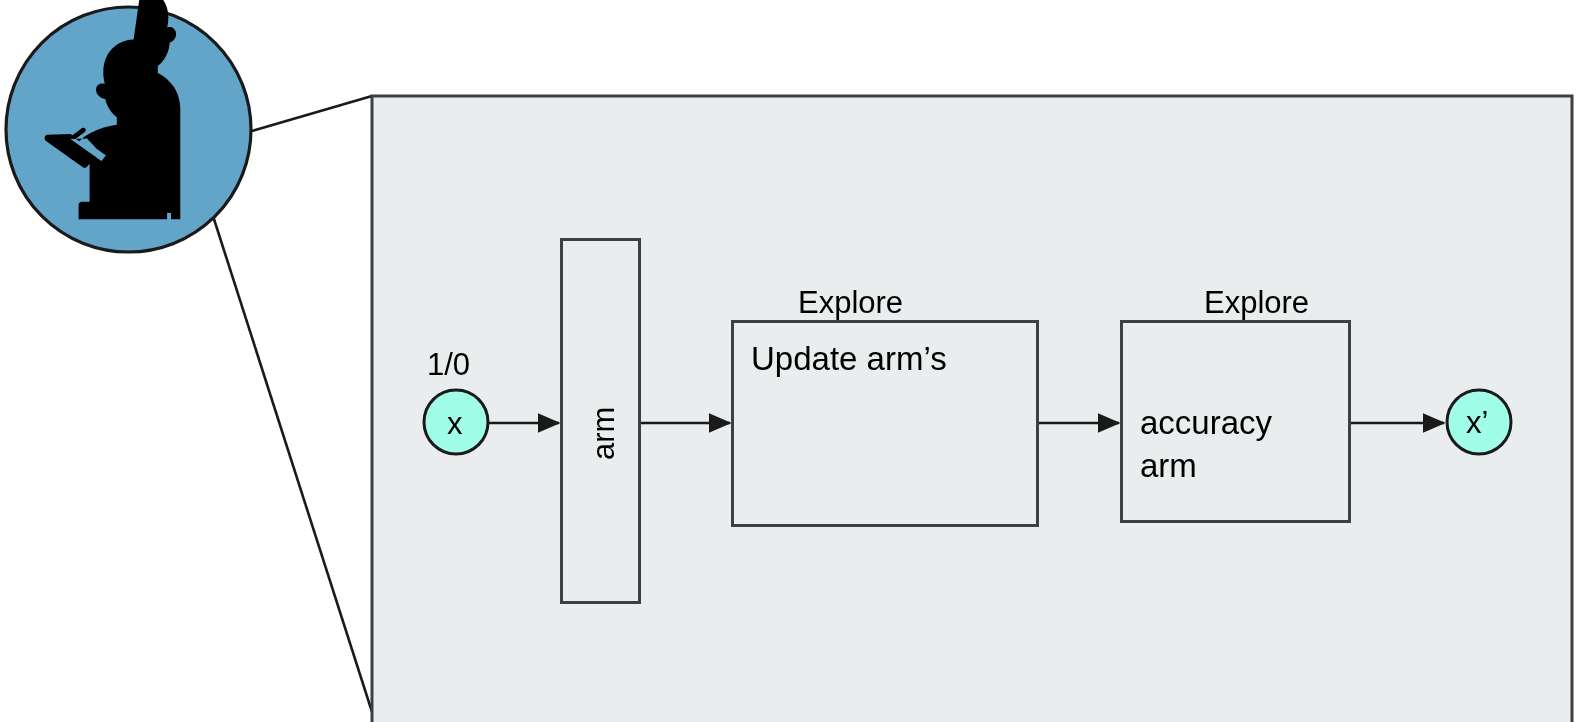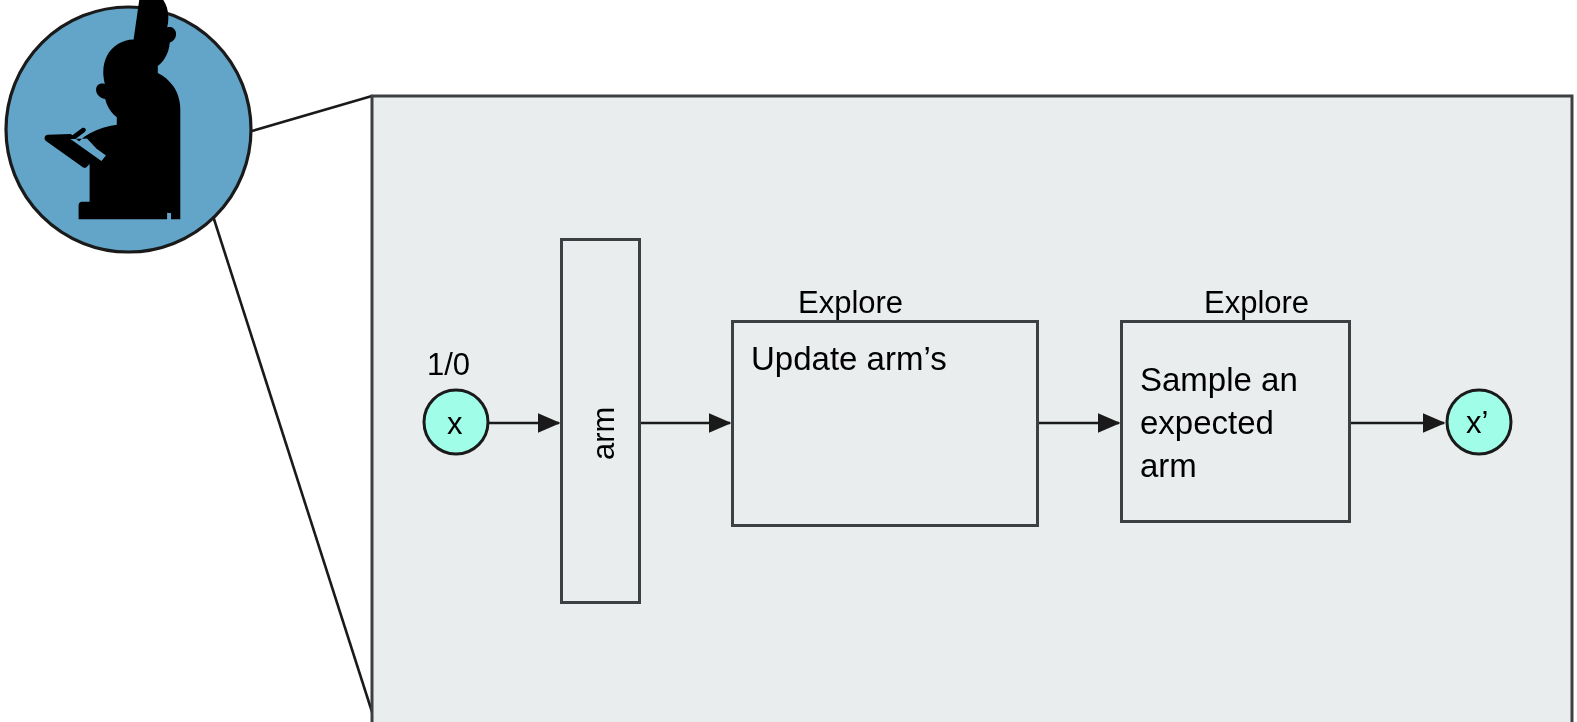--- a/index.html
+++ b/index.html
@@ -142,17 +142,16 @@
   <div class="txt node-label" style="left:1466px; top:405px;">x’</div>
 
   <div class="txt arm-label" style="left:586px; top:460px; transform: rotate(-90deg);">arm</div>
 
   <div class="txt box-label" style="left:798px; top:285px;">Explore</div>
 
   <div class="txt box-text" style="left:751px; top:340px;">Update arm’s</div>
 
   <div class="txt box-label" style="left:1204px; top:285px;">Explore</div>
 
-  <div class="txt box-text" style="left:1140px; top:361px;">Sample an</div>
-  <div class="txt box-text" style="left:1140px; top:404px;">expected</div>
+  <div class="txt box-text" style="left:1140px; top:404px;">accuracy</div>
   <div class="txt box-text" style="left:1140px; top:447px;">arm</div>
 
 </div>
 
 </body></html>

